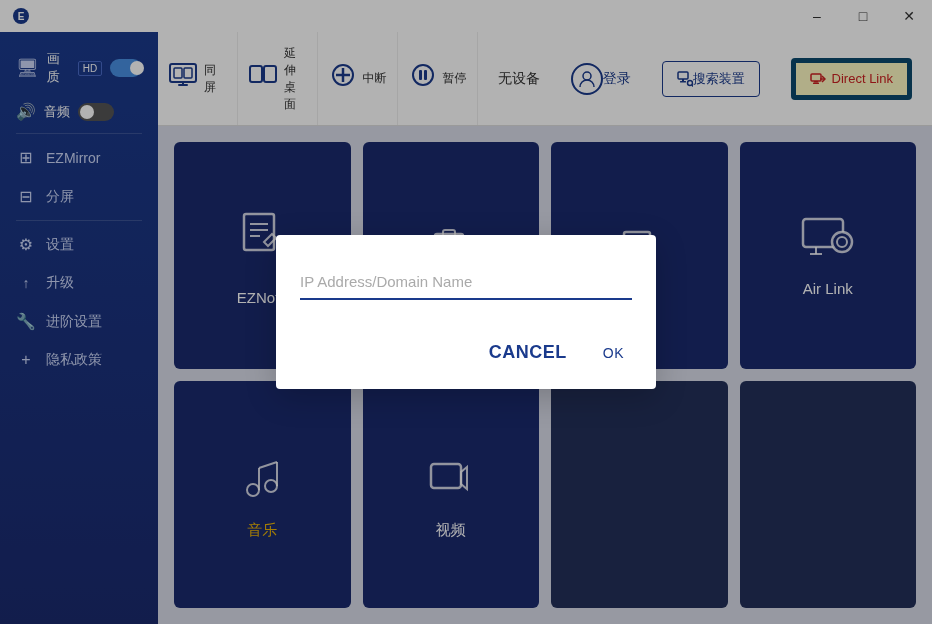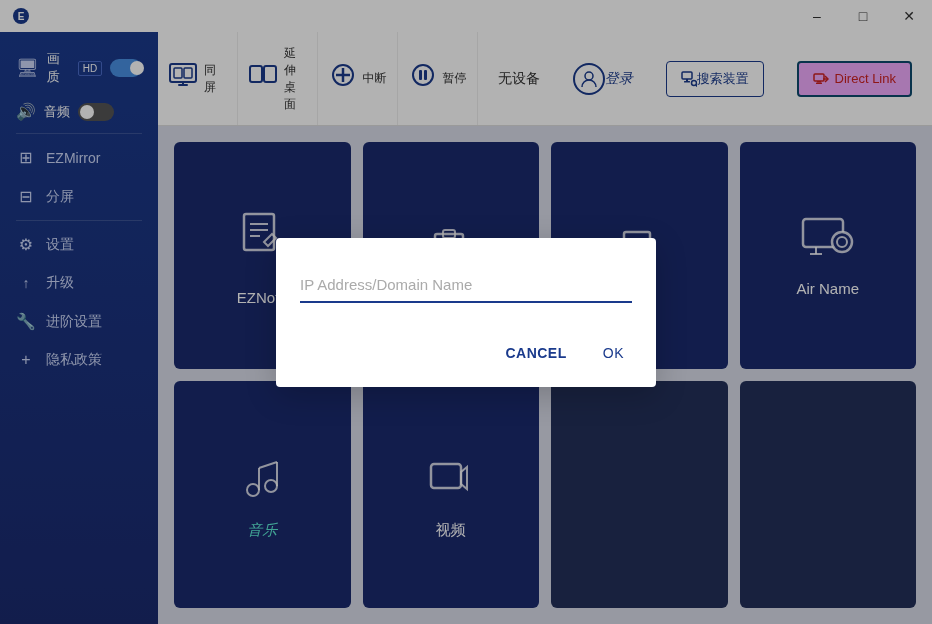--- a/index.html
+++ b/index.html
@@ -186,21 +186,20 @@
     }
     .no-device-label {
       color: #333;
       font-size: 14px;
     }
     .user-area {
       display: flex;
       align-items: center;
       gap: 0;
       cursor: pointer;
-      font-style: italic;
     }
     .user-icon-circle {
       width: 32px;
       height: 32px;
       border-radius: 50%;
       border: 2px solid #1a3a8c;
       display: flex;
       align-items: center;
       justify-content: center;
       color: #1a3a8c;
@@ -219,26 +218,26 @@
       cursor: pointer;
       color: #1a3a8c;
       font-size: 13px;
       background: #fff;
     }
     .direct-link-btn {
       display: flex;
       align-items: center;
       gap: 6px;
       padding: 8px 14px;
-      border: 2px solid #0c4a6e;
+      border: 5px solid #0c4a6e;
       border-radius: 4px;
       cursor: pointer;
       color: #cc2222;
       font-size: 13px;
-      background: #f0abfc;
+      background: #fef9c3;
     }
 
     
     .grid-area {
       flex: 1;
       padding: 16px;
       display: grid;
       grid-template-columns: repeat(4, 1fr);
       grid-template-rows: repeat(2, 1fr);
       gap: 12px;
@@ -290,21 +289,21 @@
     }
     .dialog-actions {
       display: flex;
       justify-content: flex-end;
       gap: 20px;
     }
     .dialog-cancel-btn {
       background: none;
       border: none;
       color: #1a3a8c;
-      font-size: 14px;
+      font-size: 18px;
       font-weight: 600;
       cursor: pointer;
       letter-spacing: 0.5px;
       padding: 6px 8px;
     }
     .dialog-ok-btn {
       background: none;
       border: none;
       color: #1a3a8c;
       font-size: 14px;
@@ -504,34 +503,34 @@
       <div class="grid-card">
         <span>
           <svg width="60" height="50" viewBox="0 0 60 50" fill="none">
             <rect x="5" y="5" width="40" height="28" rx="3" stroke="rgba(255,255,255,0.8)" stroke-width="2.5" fill="none"></rect>
             <line x1="18" y1="33" x2="18" y2="40" stroke="rgba(255,255,255,0.8)" stroke-width="2"></line>
             <line x1="12" y1="40" x2="24" y2="40" stroke="rgba(255,255,255,0.8)" stroke-width="2"></line>
             <circle cx="44" cy="28" r="10" stroke="rgba(255,255,255,0.8)" stroke-width="2.5" fill="#1a2a6e"></circle>
             <circle cx="44" cy="28" r="5" stroke="rgba(255,255,255,0.8)" stroke-width="2" fill="none"></circle>
           </svg>
         </span>
-        <span style="color:#fff;font-size:15px;font-weight:500;">Air Name</span>
+        <span style="color:#fff;font-size:15px;font-weight:500;">Air Link</span>
       </div>
 
       <div class="grid-card">
         <span>
           <svg width="55" height="55" viewBox="0 0 55 55" fill="none">
             <circle cx="18" cy="40" r="6" stroke="rgba(255,255,255,0.8)" stroke-width="2" fill="none"></circle>
             <circle cx="36" cy="36" r="6" stroke="rgba(255,255,255,0.8)" stroke-width="2" fill="none"></circle>
             <line x1="24" y1="40" x2="24" y2="18" stroke="rgba(255,255,255,0.8)" stroke-width="2"></line>
             <line x1="24" y1="18" x2="42" y2="12" stroke="rgba(255,255,255,0.8)" stroke-width="2"></line>
             <line x1="42" y1="12" x2="42" y2="36" stroke="rgba(255,255,255,0.8)" stroke-width="2"></line>
           </svg>
         </span>
-        <span style="color:#5eead4;font-size:15px;font-weight:500;font-style:italic;">音乐</span>
+        <span style="color:#eab308;font-size:15px;font-weight:500;">音乐</span>
       </div>
 
       <div class="grid-card">
         <span>
           <svg width="55" height="55" viewBox="0 0 55 55" fill="none">
             <rect x="8" y="14" width="30" height="24" rx="3" stroke="rgba(255,255,255,0.8)" stroke-width="2.5" fill="none"></rect>
             <polygon points="44,17 38,22 38,34 44,39" stroke="rgba(255,255,255,0.8)" stroke-width="2" fill="none"></polygon>
           </svg>
         </span>
         <span style="color:#fff;font-size:15px;font-weight:500;">视频</span>

